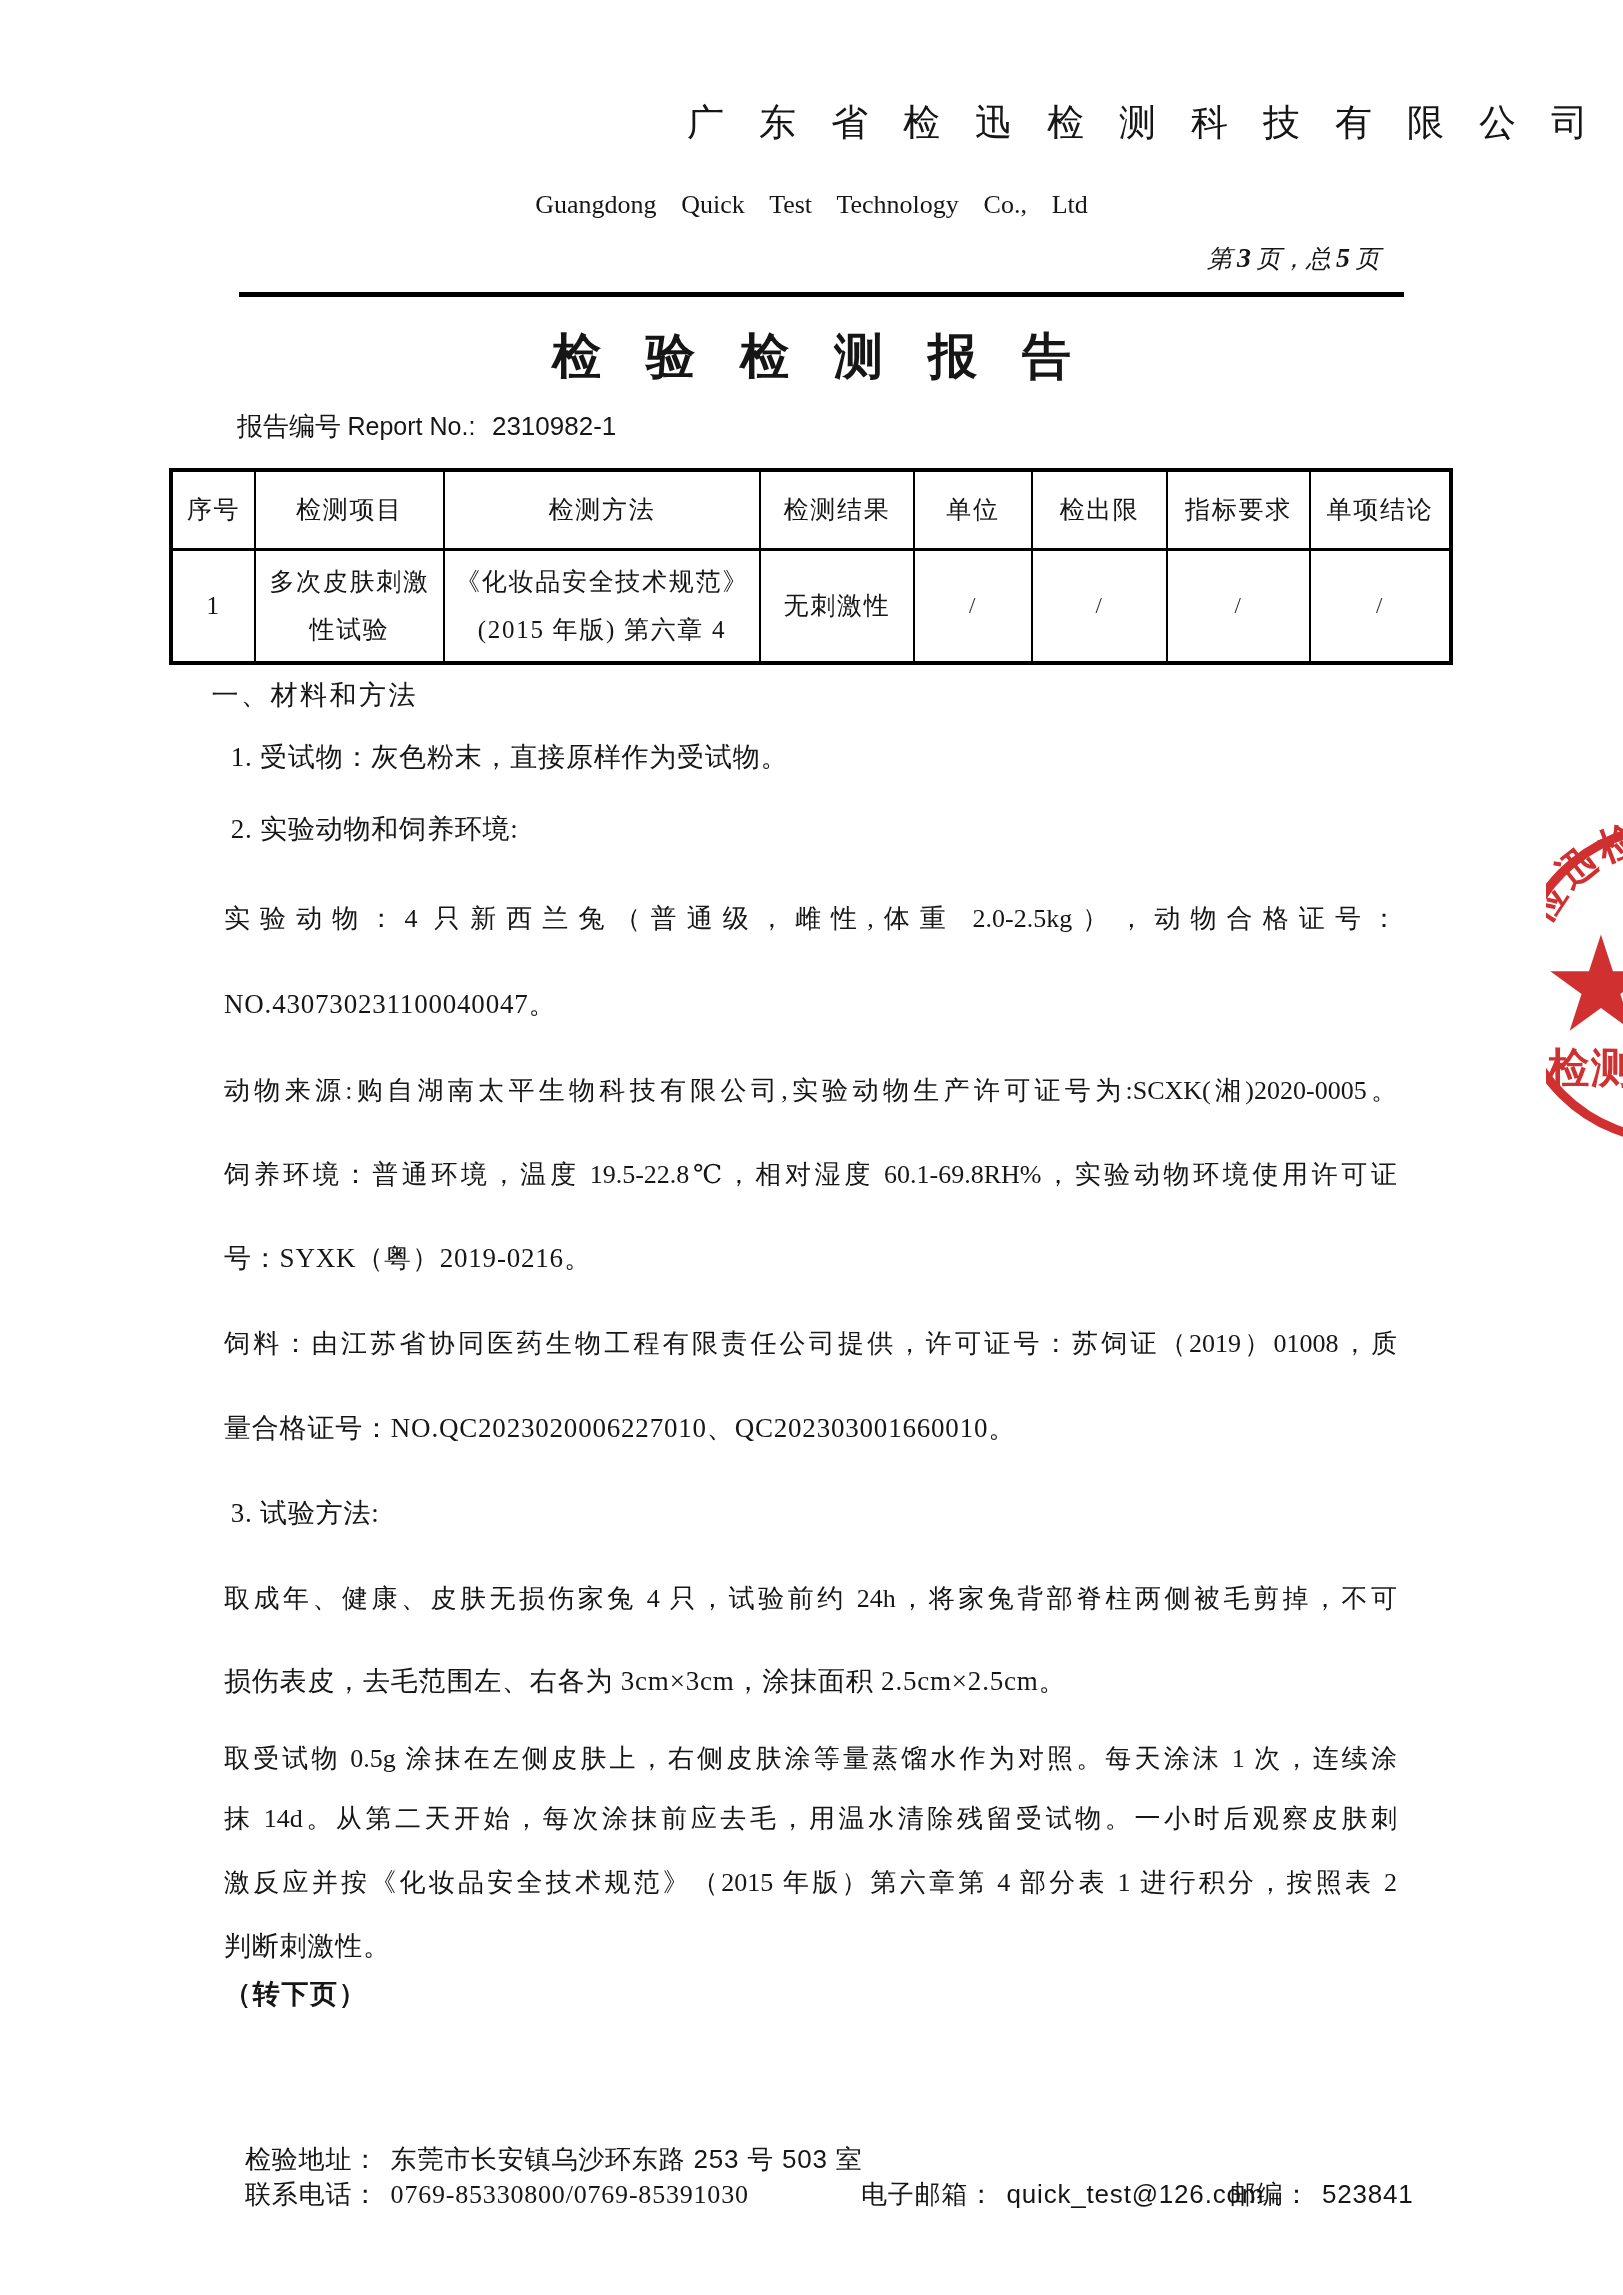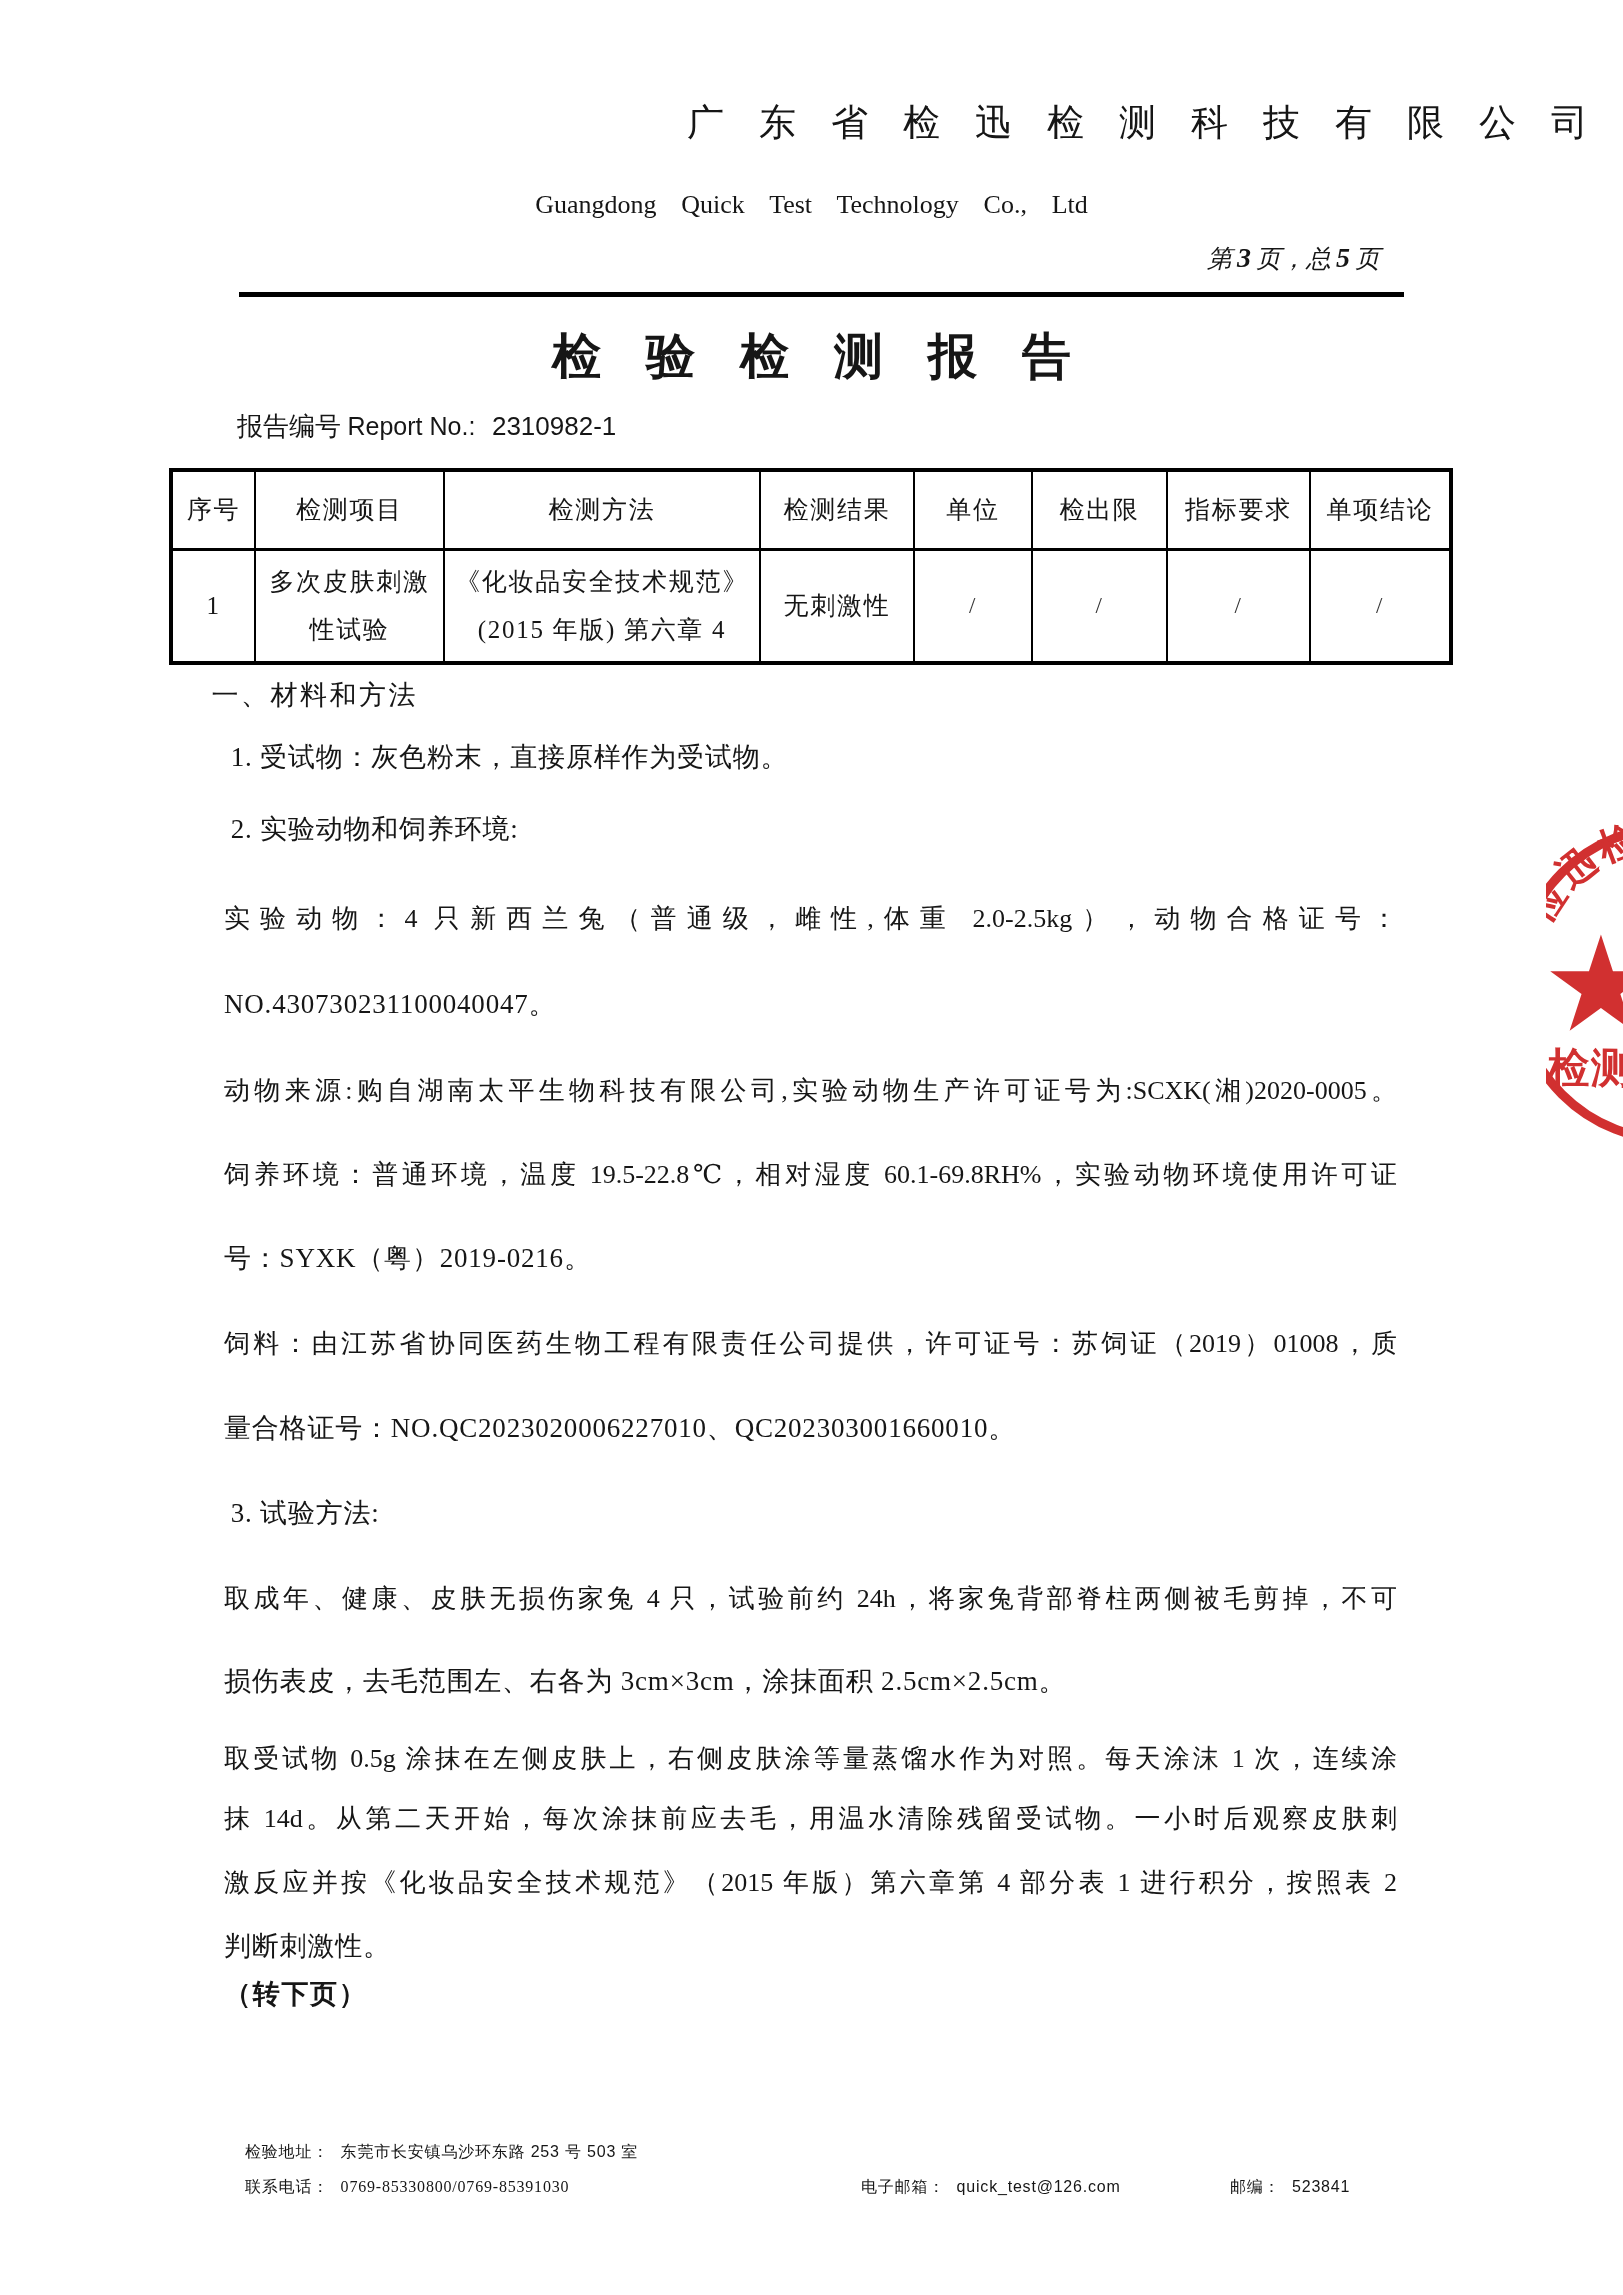--- a/index.html
+++ b/index.html
@@ -62,21 +62,21 @@
   
   .stamp{
     position:absolute;top:817px;right:0;width:77px;height:333px;overflow:hidden;
     pointer-events:none;
   }
   .stamp svg{position:absolute;left:0;top:0;opacity:.93;}
   .stamp text{font-family:"Liberation Serif","DejaVu Serif",serif;font-weight:bold;}
   
   .footer-line{
     position:absolute;left:245px;font-family:"Liberation Sans","DejaVu Sans",sans-serif;
-    font-size:16px;letter-spacing:0.8px;white-space:nowrap;
+    font-size:26px;letter-spacing:0.8px;white-space:nowrap;
   }
   .f1{top:2142px;}
   .f2{top:2177px;width:1164px;}
   .f2 .grp{position:absolute;top:0;white-space:nowrap;}
   .f2 .grp.phone{left:0;font-family:Liberation Serif, serif;}
   .f2 .grp.email{left:616px;}
   .f2 .grp.postal{left:985px;}
   .footer-line .flabel{margin-right:11.6px;}
 </style>
 </head>

